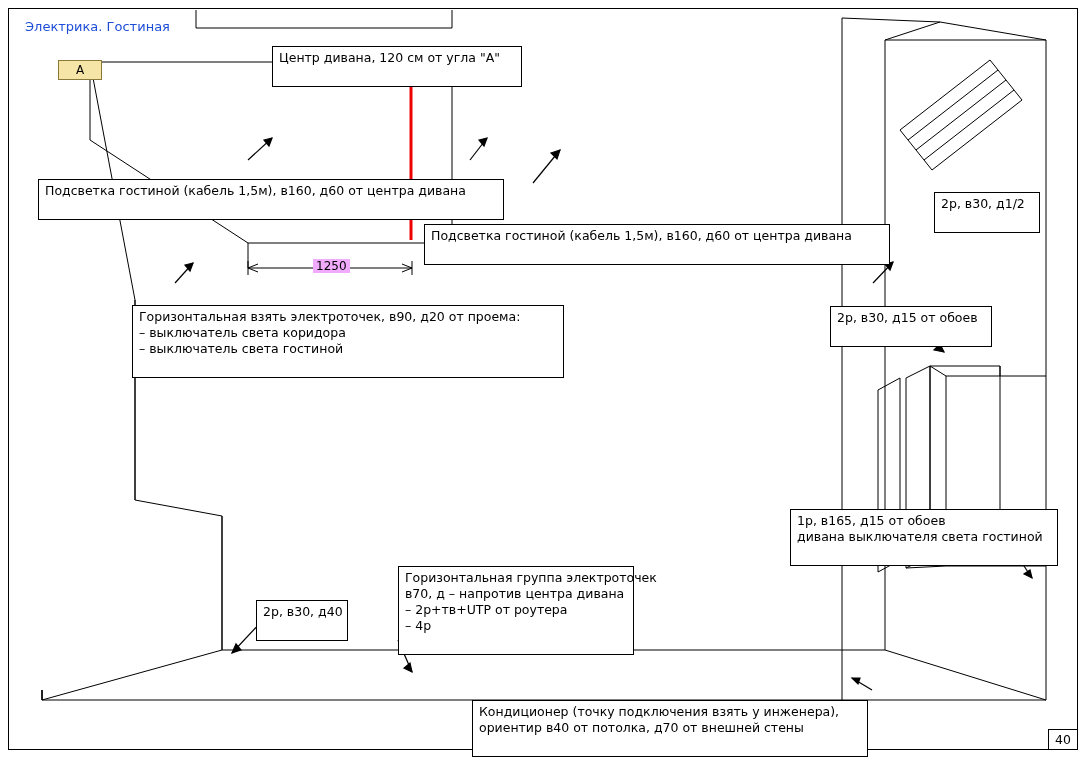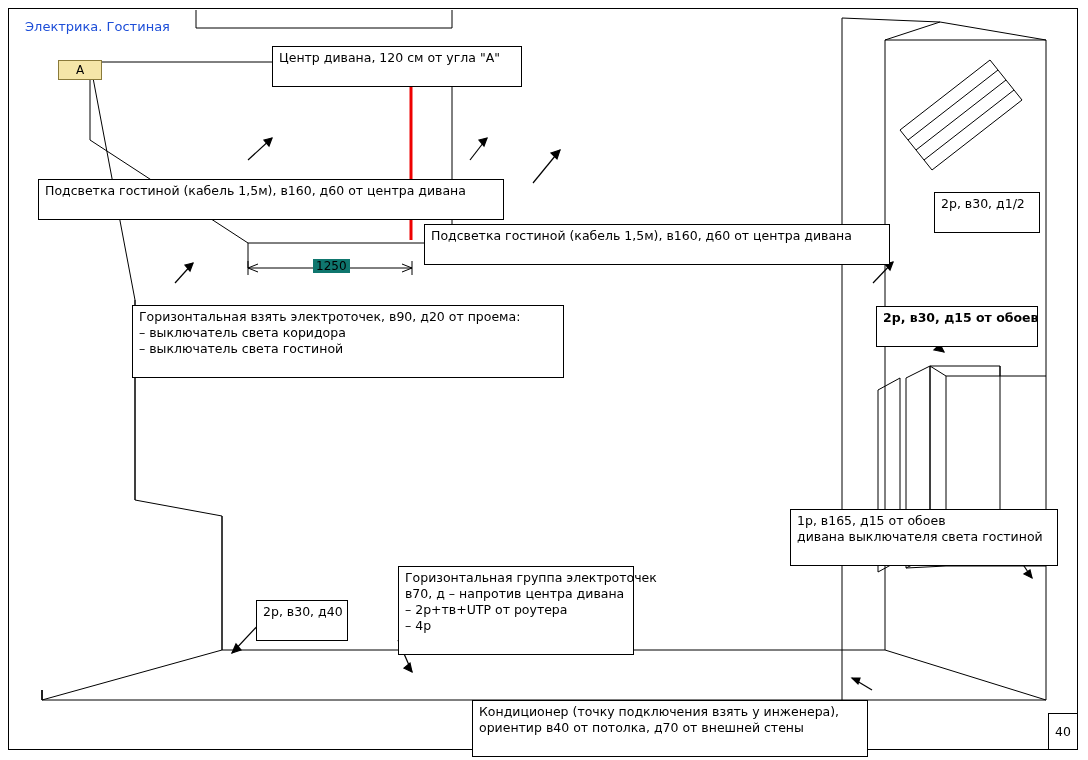--- a/index.html
+++ b/index.html
@@ -61,26 +61,26 @@
     padding: 2px 7px;
     text-align: center;
   }
   .page-num {
     position: absolute;
     right: 10px;
     bottom: 10px;
     border: 1px solid #000;
     background: #fff;
     font-size: 12.5px;
-    padding: 10px 6px;
+    padding: 2px 6px;
   }
   .dim-label {
     position: absolute;
     font-size: 12px;
-    background: #0f766e;
+    background: #f0abfc;
     padding: 0 3px;
     color: #000;
   }
 </style>
 </head>
 <body>
 
 <div id="page">
 
   <div class="frame"></div>
@@ -175,21 +175,21 @@
   <div class="callout" style="left:38px; top:179px; width:466px;">Подсветка гостиной (кабель 1,5м), в160, д60 от центра дивана</div>
 
   <div class="callout" style="left:424px; top:224px; width:466px;">Подсветка гостиной (кабель 1,5м), в160, д60 от центра дивана</div>
 
   <div class="callout" style="left:132px; top:305px; width:432px;">Горизонтальная взять электроточек, в90, д20 от проема:
 – выключатель света коридора
 – выключатель света гостиной</div>
 
   <div class="callout" style="left:934px; top:192px; width:106px;">2р, в30, д1/2</div>
 
-  <div class="callout" style="left:876px; top:306px; width:162px;font-weight:bold;">2р, в30, д15 от обоев</div>
+  <div class="callout" style="left:830px; top:306px; width:162px;">2р, в30, д15 от обоев</div>
 
   <div class="callout" style="left:790px; top:509px; width:268px;">1р, в165, д15 от обоев
 дивана выключателя света гостиной</div>
 
   <div class="callout" style="left:398px; top:566px; width:236px;">Горизонтальная группа электроточек
 в70, д – напротив центра дивана
 – 2р+тв+UTP от роутера
 – 4р</div>
 
   <div class="callout" style="left:256px; top:600px; width:92px;">2р, в30, д40</div>

